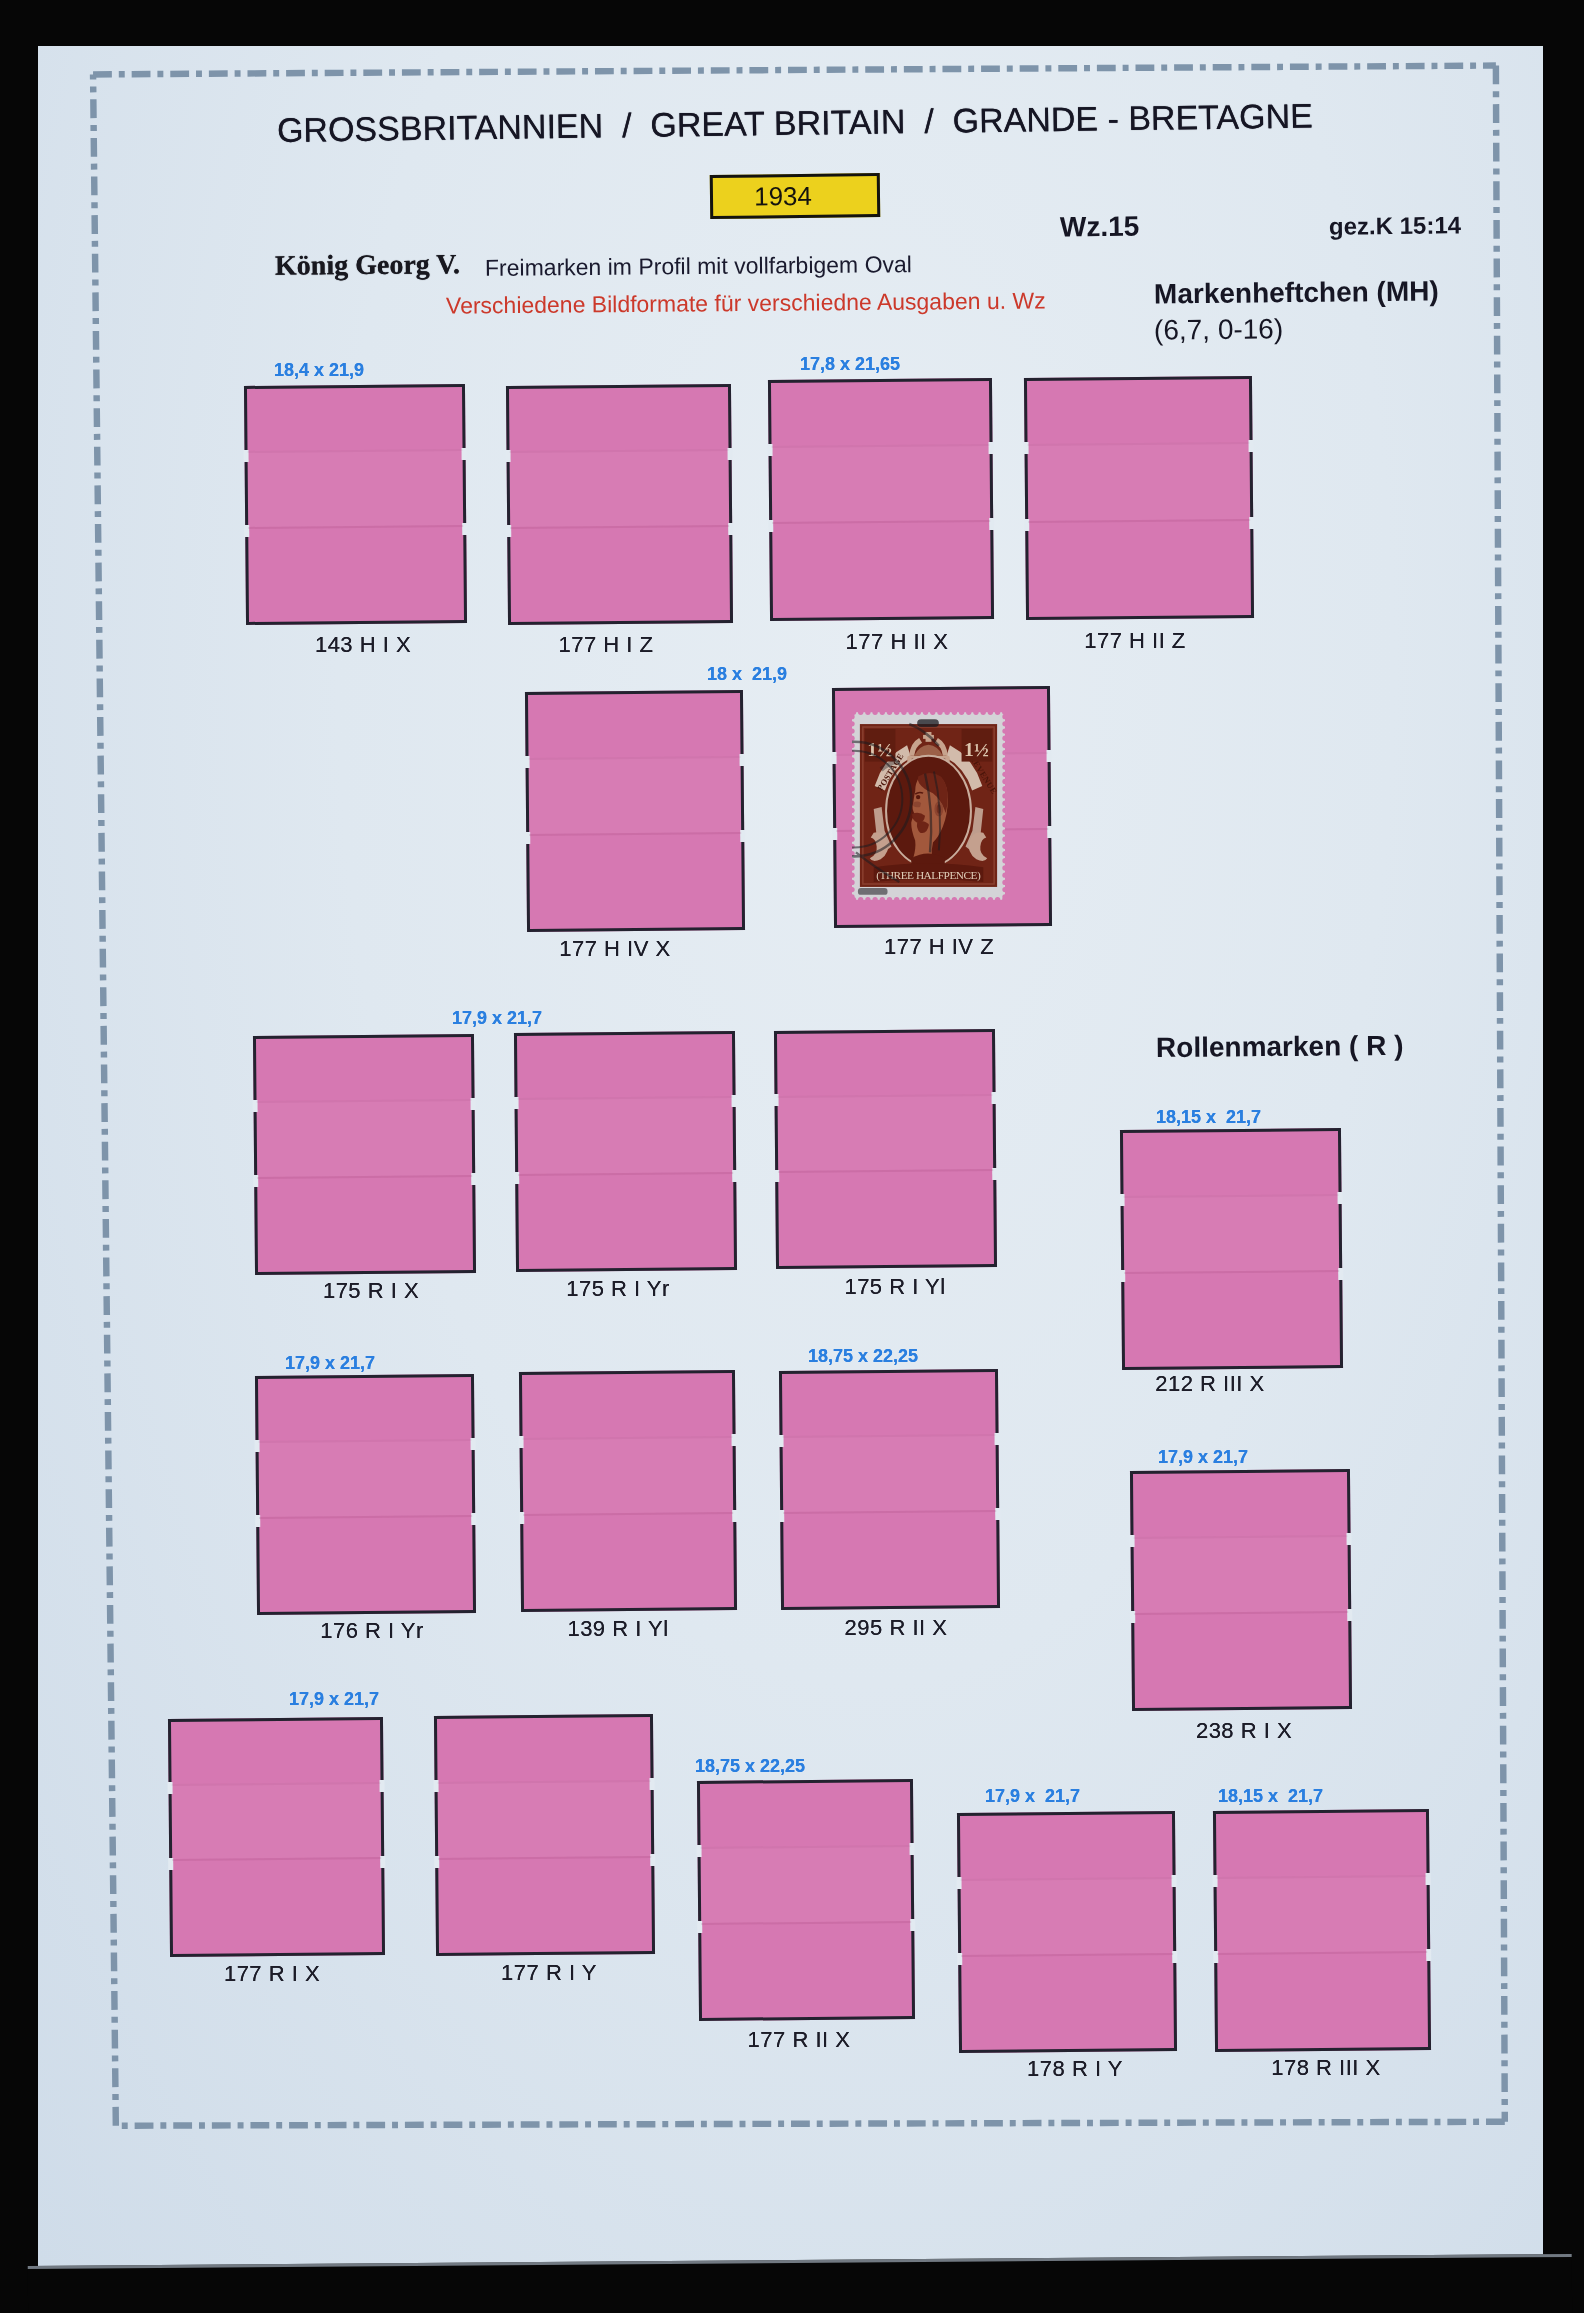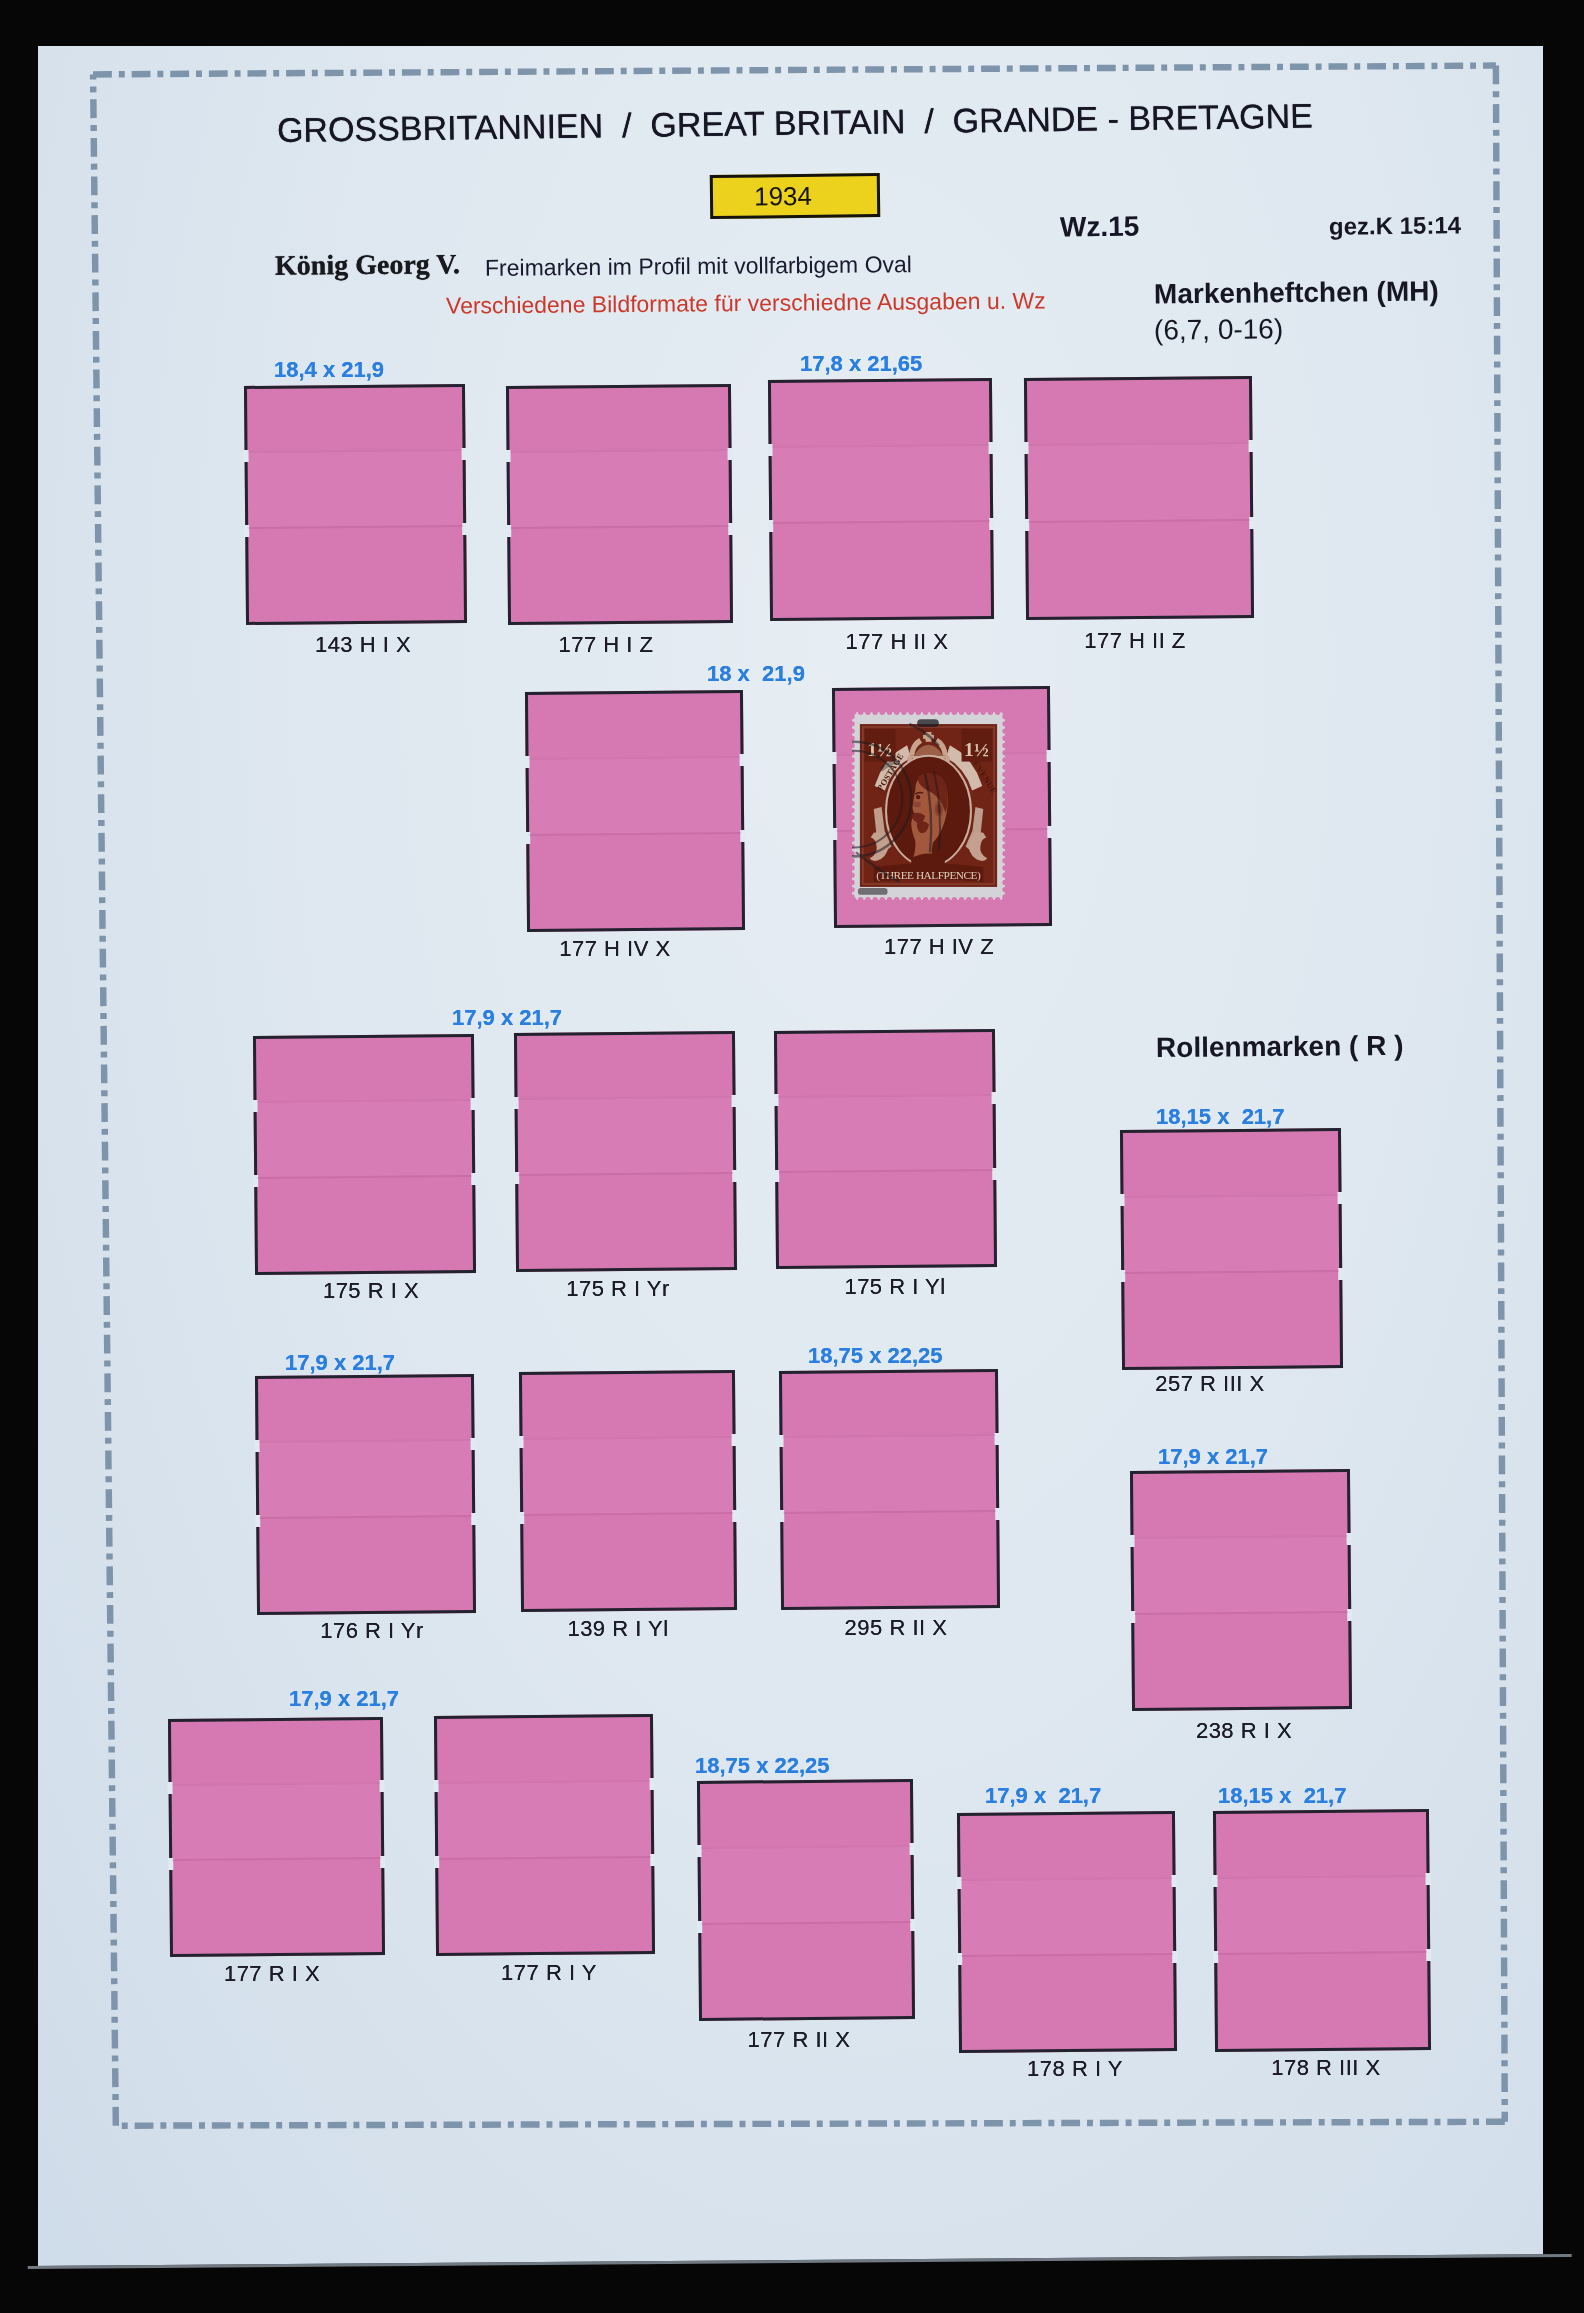--- a/index.html
+++ b/index.html
@@ -3,21 +3,21 @@
 html,body{margin:0;padding:0}
 body{width:1584px;height:2314px;background:#060606;position:relative;overflow:hidden;
  font-family:"Liberation Sans",sans-serif}
 .abs{position:absolute}
 .m{position:absolute;box-sizing:border-box;background:#d678b2;border:3px solid #23222f;transform:rotate(-0.5deg)}
 .m i{position:absolute;background:#e2eaf1;width:5px;height:12px}
 .m .n1{left:-4px;top:26%}.m .n2{right:-4px;top:26%}
 .m .n3{left:-4px;top:58.5%}.m .n4{right:-4px;top:58.5%}
 .m u{position:absolute;left:0;right:0;top:59.2%;height:2px;background:rgba(130,35,85,.13)}.m s{position:absolute;left:0;right:0;top:26.8%;height:2px;background:rgba(130,35,85,.07)}.m b{position:absolute;left:0;right:0;top:26.8%;height:32.4%;background:rgba(255,255,255,.03)}
 .lab{position:absolute;font-size:22px;line-height:22px;color:#1c1c28;white-space:pre;transform:translateX(-50%);letter-spacing:0.5px;text-shadow:0 0 0.6px #1c1c28}
-.blu{position:absolute;font-size:22px;line-height:22px;font-weight:700;color:#2a7fe0;white-space:pre;text-shadow:0 0 0.5px #2a7fe0}
+.blu{position:absolute;font-size:18px;line-height:22px;font-weight:700;color:#2a7fe0;white-space:pre;text-shadow:0 0 0.5px #2a7fe0}
 </style></head><body>
 
 <div class="abs" style="left:38px;top:46px;width:1505px;height:2220px;background:radial-gradient(ellipse at 55% 28%,#e6edf3 0%,#dfe8f0 45%,#cfdce9 100%)"></div>
 
 <div class="abs" style="left:28px;top:2260px;width:1544px;height:69px;background:#060606;border-top:3px solid rgba(150,160,172,.75);transform:rotate(-0.45deg)"></div>
 
 <svg class="abs" style="left:0;top:0" width="1584" height="2314" viewBox="0 0 1600 2337">
  <g stroke="#7e94aa" stroke-width="6.5" fill="none" stroke-dasharray="19 7 6 7">
   <path d="M94,75 L1511,66"></path>
   <path d="M1511,66 L1520,2143"></path>
@@ -157,21 +157,21 @@
 <div class="m" style="left:1121px;top:1129px;width:221px;height:240px">
     <i class="n1"></i>
     <i class="n2"></i>
     <i class="n3"></i>
     <i class="n4"></i>
     <u></u>
     <s></s>
     <b></b>
   </div>
 
-<div class="lab" style="left:1210px;top:1373px">257 R III X</div>
+<div class="lab" style="left:1210px;top:1373px">212 R III X</div>
 
 <div class="m" style="left:256px;top:1375px;width:219px;height:239px">
     <i class="n1"></i>
     <i class="n2"></i>
     <i class="n3"></i>
     <i class="n4"></i>
     <u></u>
     <s></s>
     <b></b>
   </div>

